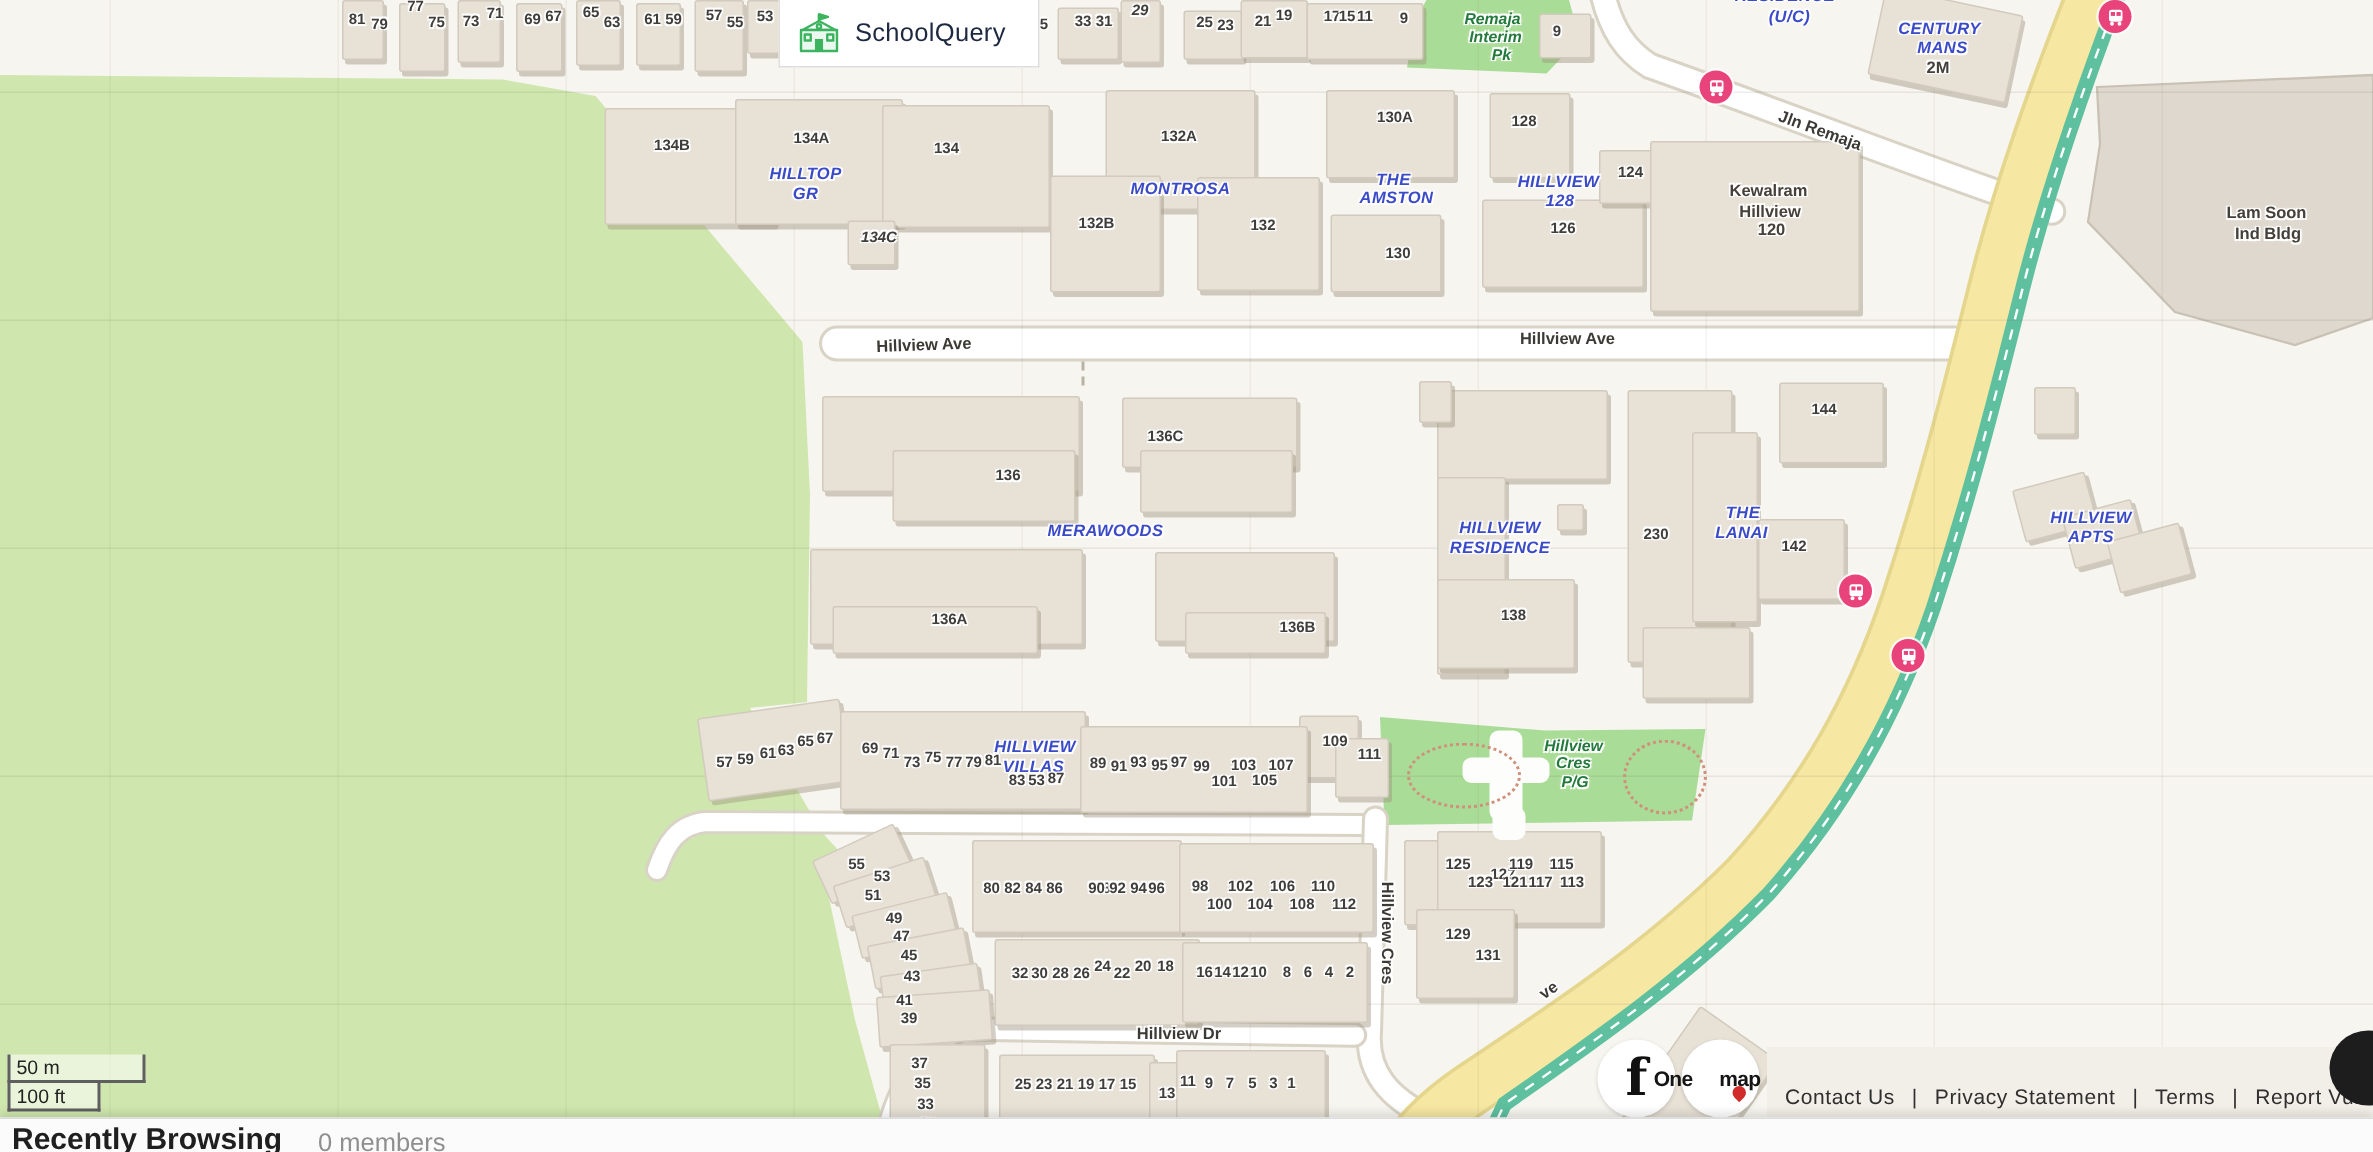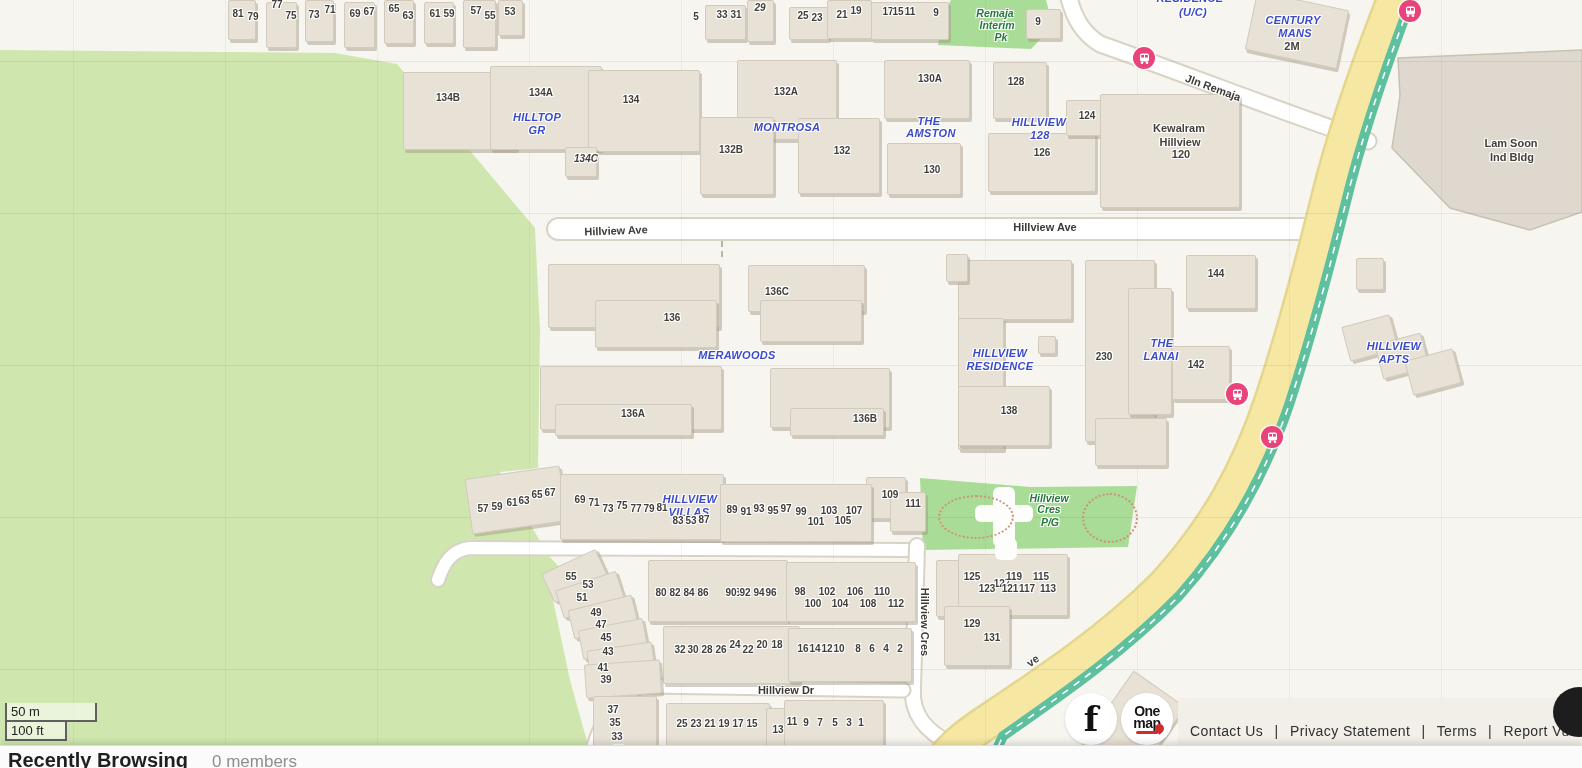--- a/index.html
+++ b/index.html
@@ -37,21 +37,21 @@
   
   .scale{position:absolute;left:5px;top:703px;}
   .scale .line{background:rgba(255,255,255,.55);border:2px solid #5f5f5f;border-top:none;
                color:#222;font-size:13px;line-height:15px;padding:1px 4px 1px 4px;box-sizing:border-box;white-space:nowrap;}
   .scale .m{width:92px;} .scale .ft{width:62px;}
   
   .footband{position:absolute;left:1178px;top:698px;width:404px;height:47px;background:#f2efe8;}
   .circle{position:absolute;width:52px;height:52px;border-radius:50%;background:#fff;
           display:flex;align-items:center;justify-content:center;box-shadow:0 1px 3px rgba(0,0,0,.15);}
   .fb{left:1065px;top:693px;font-family:"DejaVu Serif",serif;font-weight:bold;font-size:34px;color:#111;}
-  .om{left:1121px;top:693px;flex-direction:column;}
+  .om{left:1121px;top:693px;flex-direction:row;gap:18px;}
   .om .l1,.om .l2{font-size:14px;font-weight:bold;color:#151515;line-height:12px;letter-spacing:-.5px;}
   .om .pin{position:absolute;right:9px;bottom:12px;width:9px;height:9px;border-radius:50% 50% 50% 0;
            background:#d22b2b;transform:rotate(-45deg);}
   .om .sub{width:22px;height:3px;background:#d22b2b;margin-top:2px;border-radius:2px;}
   .ftlinks{position:absolute;left:1190px;top:723px;font-size:14px;color:#2f2f2f;letter-spacing:.4px;white-space:nowrap;}
   .ftlinks span.sep{color:#2f2f2f;margin:0 7px;}
   .blackbtn{position:absolute;left:1553px;top:687px;width:52px;height:50px;border-radius:50%;background:#1d1d1d;}
   
   .bottombar{position:absolute;left:0;top:745px;width:1582px;height:23px;background:#fbfbfb;
              border-top:1px solid #dcdcdc;box-shadow:0 -3px 6px rgba(0,0,0,.12);overflow:hidden;}
@@ -415,20 +415,35 @@
         <svg width="13" height="13" viewBox="0 0 13 13">
           <rect x="2" y="1.5" width="9" height="8" rx="1.8" fill="#fff"></rect>
           <rect x="3.2" y="3" width="2.8" height="2.6" fill="#e8437a"></rect>
           <rect x="7" y="3" width="2.8" height="2.6" fill="#e8437a"></rect>
           <circle cx="4" cy="10.8" r="1.3" fill="#fff"></circle>
           <circle cx="9" cy="10.8" r="1.3" fill="#fff"></circle>
         </svg>
       </div>
     </div>
 
+  <div class="brandbox">
+    <svg width="30" height="28" viewBox="0 0 30 28">
+      <g fill="none" stroke="#3cb45f" stroke-width="1.6" stroke-linejoin="round">
+        <line x1="15" y1="1.5" x2="15" y2="7"></line>
+        <polygon points="15,1.5 21,3.2 15,5" fill="#3cb45f"></polygon>
+        <polygon points="15,6 26,12 4,12"></polygon>
+        <rect x="3" y="12" width="24" height="14" fill="#eaf8ef"></rect>
+        <rect x="12.3" y="18" width="5.4" height="8" fill="#3cb45f" stroke="none"></rect>
+        <rect x="5.5" y="15" width="4" height="4"></rect>
+        <rect x="20.5" y="15" width="4" height="4"></rect>
+        <circle cx="15" cy="9.6" r="1.4"></circle>
+      </g>
+    </svg>
+    <span class="txt">SchoolQuery</span>
+  </div>
 
   <div class="scale">
     <div class="line m">50 m</div>
     <div class="line ft">100 ft</div>
   </div>
 
   <div class="footband"></div>
   <div class="circle fb">
       <span>f</span>
     </div>

